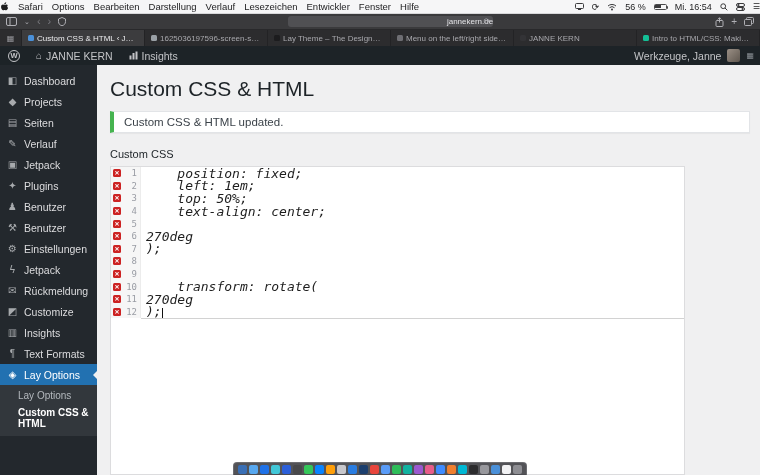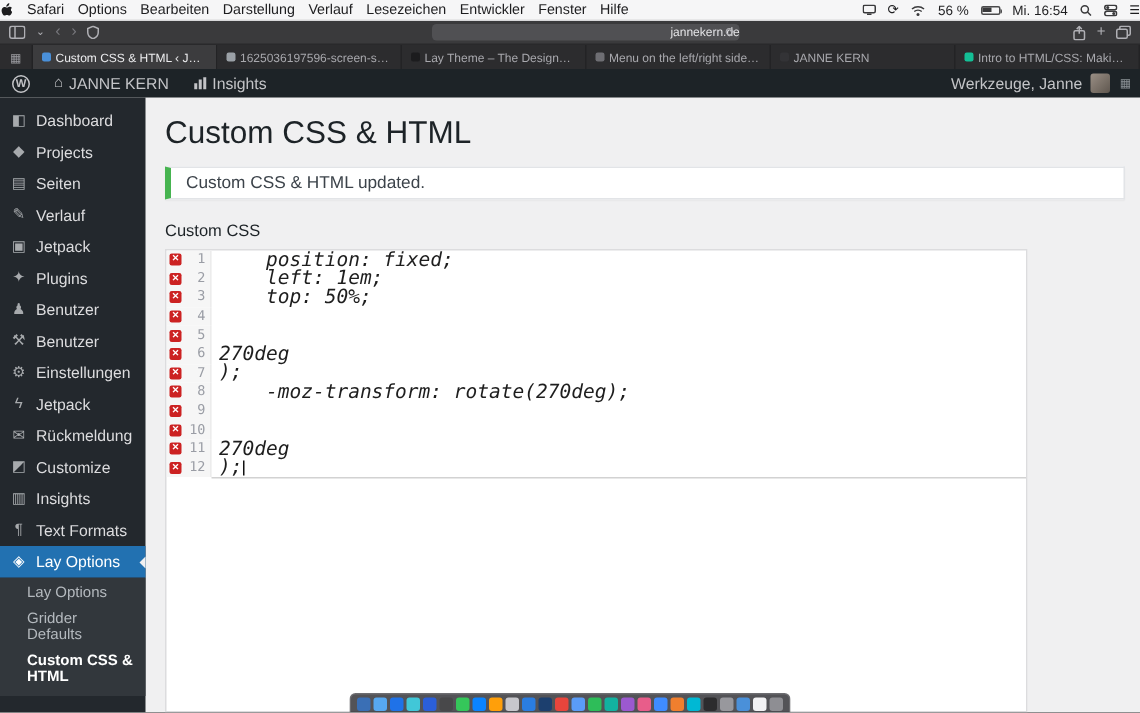--- a/index.html
+++ b/index.html
@@ -320,21 +320,20 @@
     <span class="icon">¶</span>
     <span>Text Formats</span>
   </div>
           <div class="sb-item active">
     <span class="icon">◈</span>
     <span>Lay Options</span>
   </div>
         </div>
       <div class="sb-submenu">
           <div class="sb-sub-item">Lay Options</div>
-          <div class="sb-sub-item">Gridder Defaults</div>
           <div class="sb-sub-item current">Custom CSS &amp; HTML</div>
         </div>
     </aside>
 
     <main class="content">
       <h1 class="page-title">Custom CSS &amp; HTML</h1>
       <div class="notice">
         <span>Custom CSS &amp; HTML updated.</span>
       </div>
       <div class="editor-label">Custom CSS</div>
@@ -359,20 +358,21 @@
       <span class="err-badge">✕</span>
       <span class="line-num">3</span>
     </span>
     <span class="code-text">    top: 50%;</span>
   </div>
             <div class="code-row">
     <span class="gutter">
       <span class="err-badge">✕</span>
       <span class="line-num">4</span>
     </span>
+    <span class="code-text">    text-align: center;</span>
   </div>
             <div class="code-row">
     <span class="gutter">
       <span class="err-badge">✕</span>
       <span class="line-num">5</span>
     </span>
   </div>
             <div class="code-row">
     <span class="gutter">
       <span class="err-badge">✕</span>
@@ -385,33 +385,33 @@
       <span class="err-badge">✕</span>
       <span class="line-num">7</span>
     </span>
     <span class="code-text">);</span>
   </div>
             <div class="code-row">
     <span class="gutter">
       <span class="err-badge">✕</span>
       <span class="line-num">8</span>
     </span>
-    <span class="code-text">    -moz-transform: rotate(270deg);</span>
   </div>
             <div class="code-row">
     <span class="gutter">
       <span class="err-badge">✕</span>
       <span class="line-num">9</span>
     </span>
   </div>
             <div class="code-row">
     <span class="gutter">
       <span class="err-badge">✕</span>
       <span class="line-num">10</span>
     </span>
+    <span class="code-text">    transform: rotate(</span>
   </div>
             <div class="code-row">
     <span class="gutter">
       <span class="err-badge">✕</span>
       <span class="line-num">11</span>
     </span>
     <span class="code-text">270deg</span>
   </div>
             <div class="code-row cursor">
     <span class="gutter">

